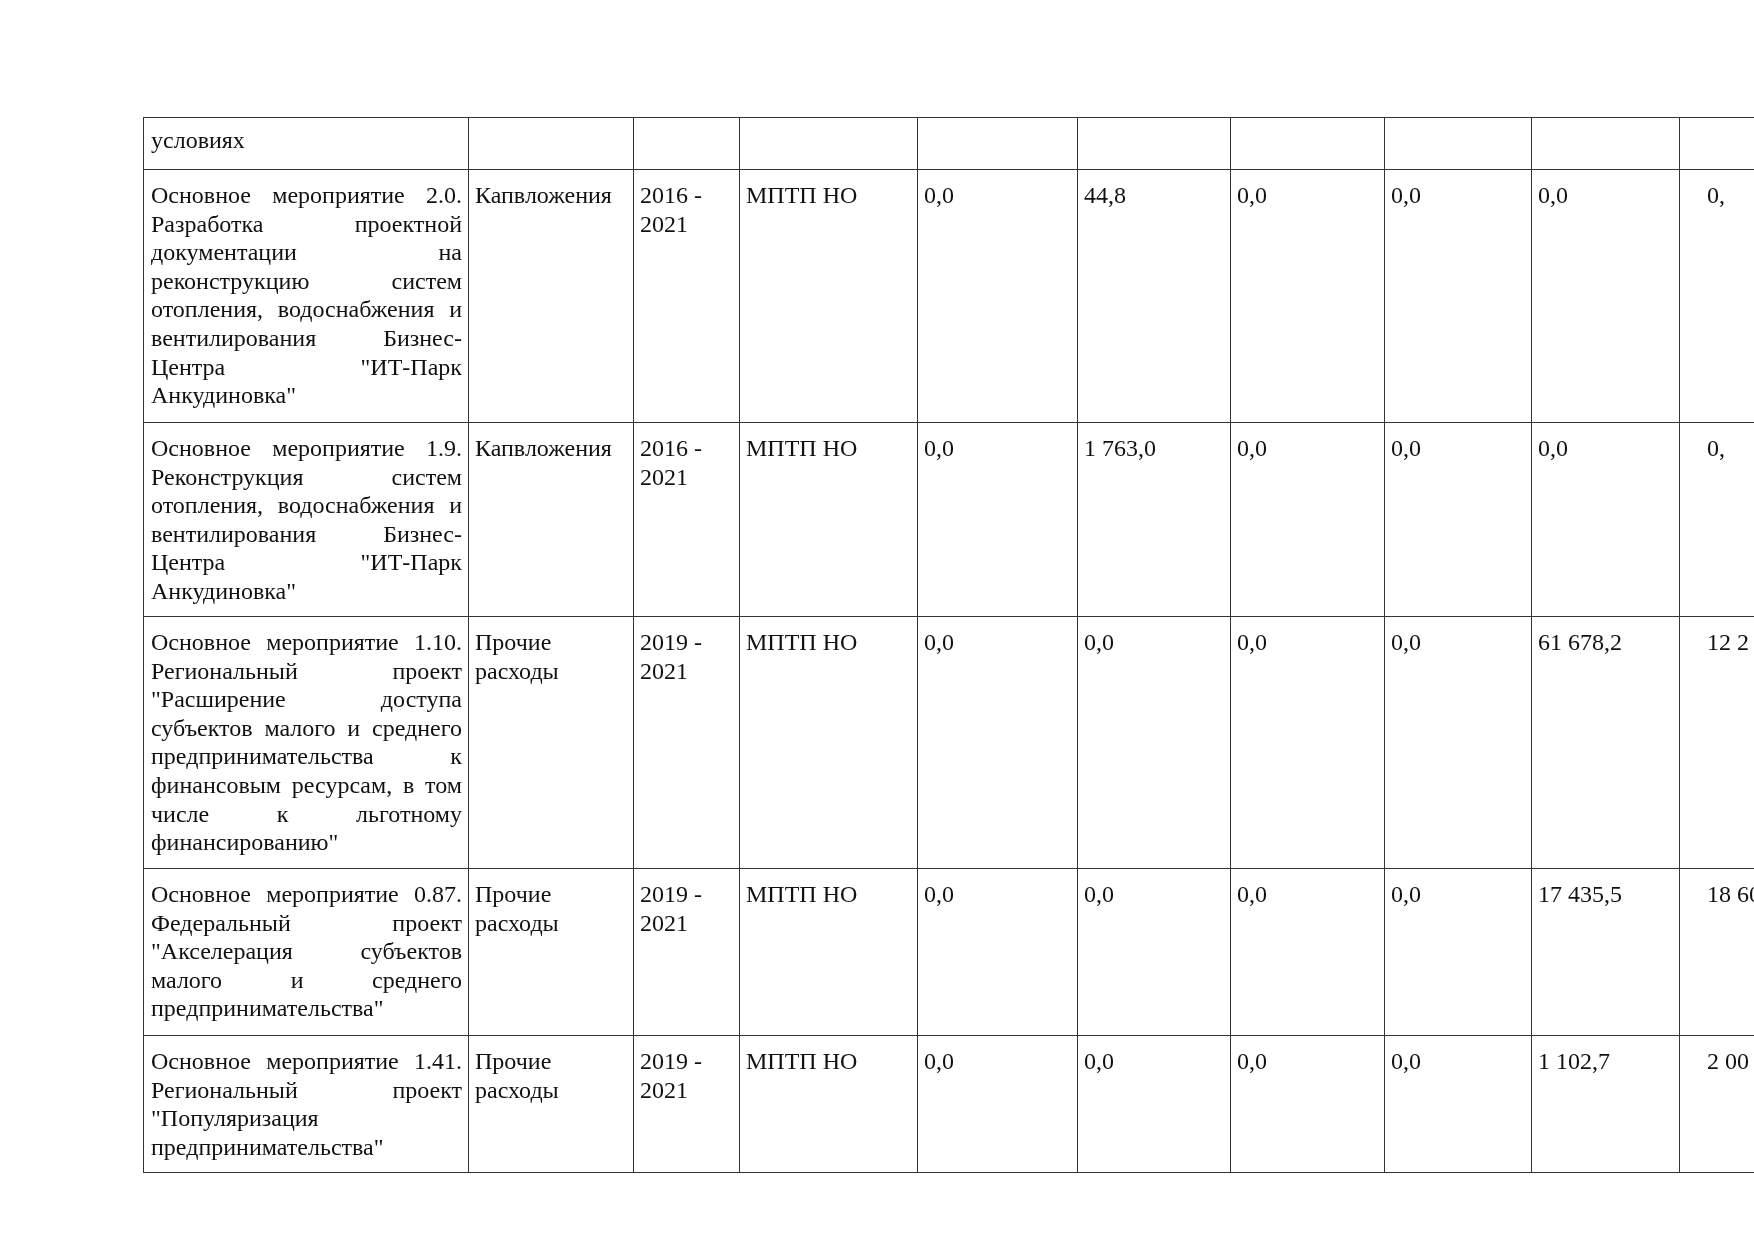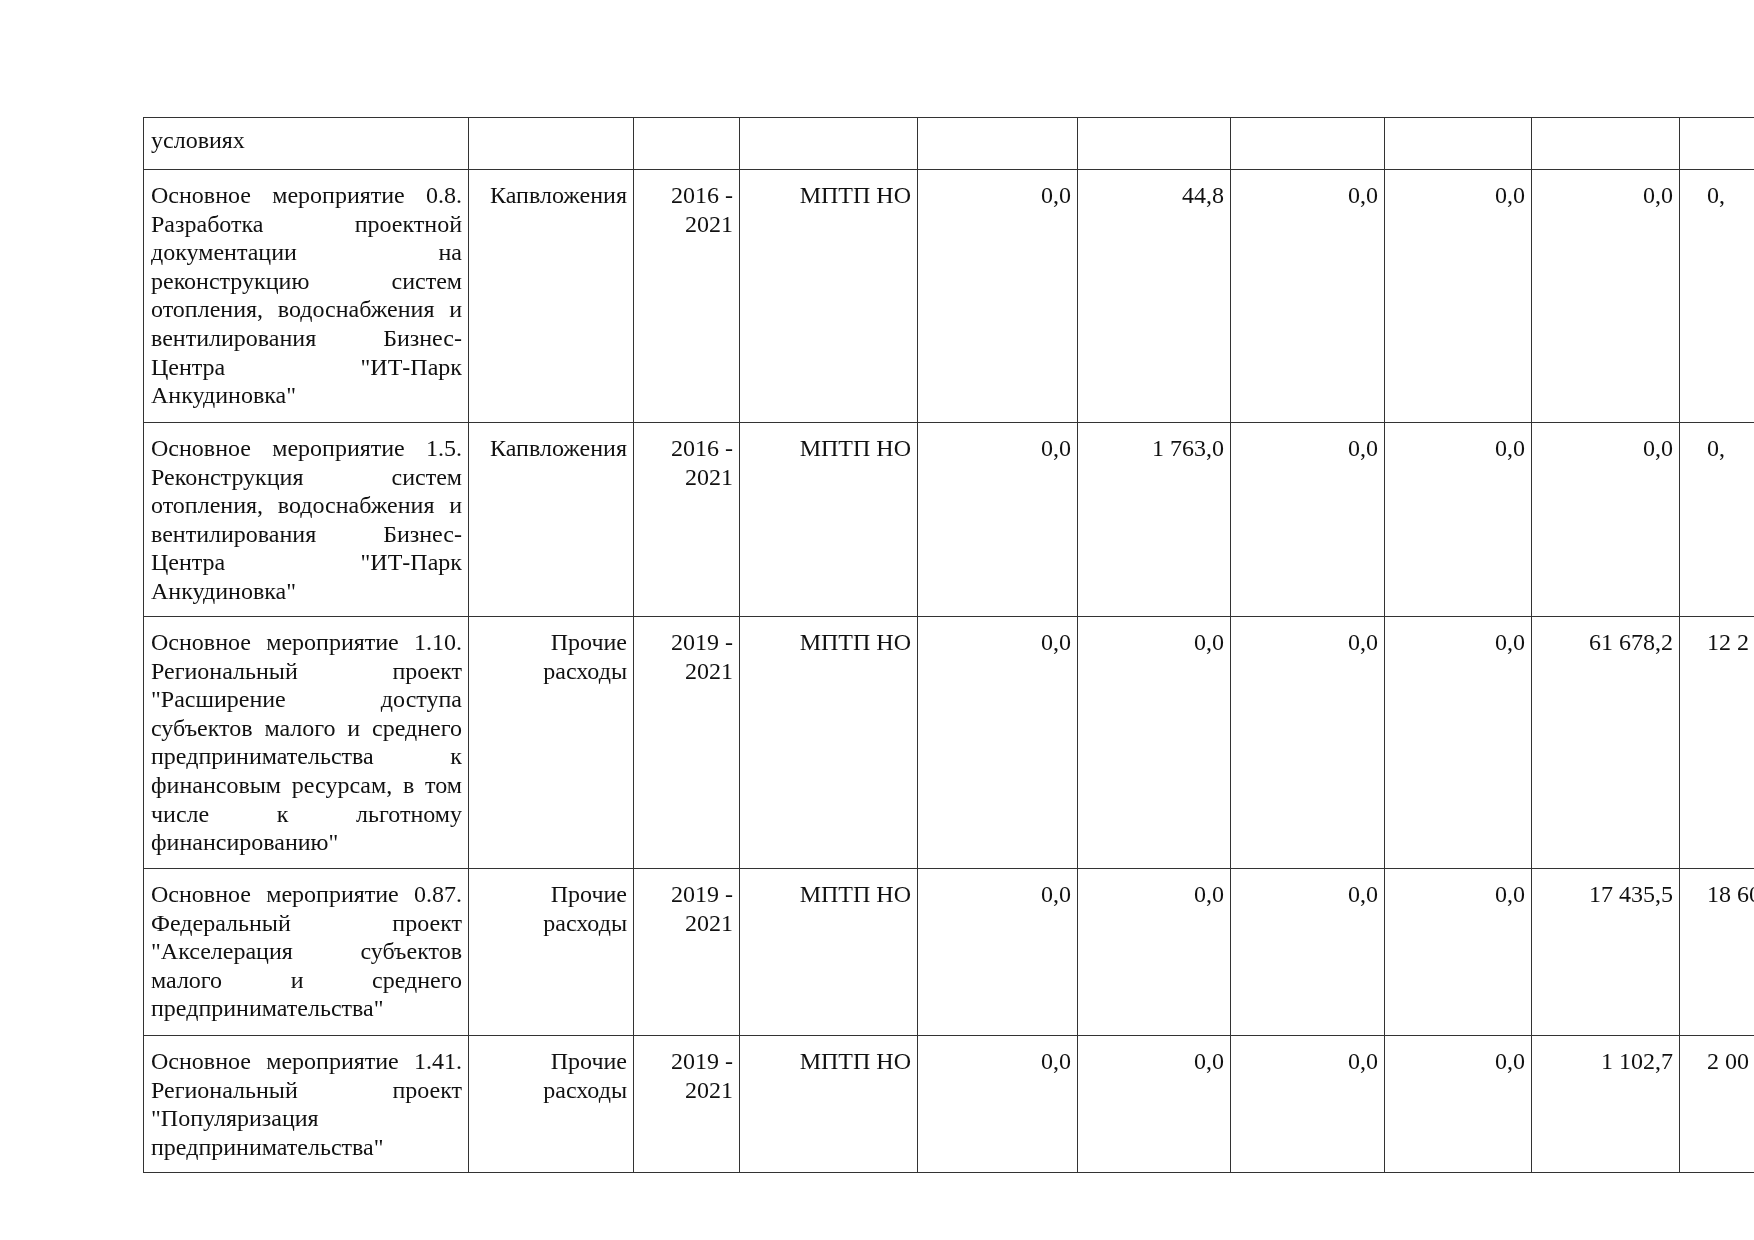--- a/index.html
+++ b/index.html
@@ -1,18 +1,18 @@
 <!DOCTYPE html>
 <html><head>
 <meta charset="utf-8">
 <style>
   html,body{margin:0;padding:0;background:#fff;}
   body{width:1754px;height:1240px;overflow:hidden;position:relative;font-family:"Liberation Serif","DejaVu Serif",serif;color:#111;}
   table{position:absolute;left:143px;top:117px;border-collapse:collapse;table-layout:fixed;width:1700px;}
-  td{border:1.5px solid #333;vertical-align:top;font-size:24px;line-height:28.6px;padding:11px 6px 6px 6px;text-align:right;overflow:hidden;white-space:nowrap;}
+  td{border:1.5px solid #333;vertical-align:top;font-size:24px;line-height:28.6px;padding:11px 6px 6px 6px;text-align:left;overflow:hidden;white-space:nowrap;}
   td.desc{text-align:justify;text-align-last:left;white-space:normal;padding-left:7px;padding-right:6px;}
   td.type,td.period{white-space:normal;}
   td.cut{text-align:left;padding-left:27px;}
 </style>
 </head>
 <body>
 
 <table>
   <colgroup>
     <col style="width:325px">
@@ -33,33 +33,33 @@
     <td class="period" style="padding-top: 8px;"></td>
     <td style="padding-top: 8px;"></td>
     <td style="padding-top: 8px;"></td>
     <td style="padding-top: 8px;"></td>
     <td style="padding-top: 8px;"></td>
     <td style="padding-top: 8px;"></td>
     <td style="padding-top: 8px;"></td>
     <td class="cut" style="padding-top: 8px;"></td>
   </tr>
       <tr style="height: 253px;">
-    <td class="desc">Основное мероприятие 0.8. Разработка проектной документации на реконструкцию систем отопления, водоснабжения и вентилирования Бизнес-Центра "ИТ-Парк Анкудиновка"</td>
+    <td class="desc">Основное мероприятие 2.0. Разработка проектной документации на реконструкцию систем отопления, водоснабжения и вентилирования Бизнес-Центра "ИТ-Парк Анкудиновка"</td>
     <td class="type">Капвложения</td>
     <td class="period">2016 - 2021</td>
     <td>МПТП НО</td>
     <td>0,0</td>
     <td>44,8</td>
     <td>0,0</td>
     <td>0,0</td>
     <td>0,0</td>
     <td class="cut">0,</td>
   </tr>
       <tr style="height: 194px;">
-    <td class="desc">Основное мероприятие 1.5. Реконструкция систем отопления, водоснабжения и вентилирования Бизнес-Центра "ИТ-Парк Анкудиновка"</td>
+    <td class="desc">Основное мероприятие 1.9. Реконструкция систем отопления, водоснабжения и вентилирования Бизнес-Центра "ИТ-Парк Анкудиновка"</td>
     <td class="type">Капвложения</td>
     <td class="period">2016 - 2021</td>
     <td>МПТП НО</td>
     <td>0,0</td>
     <td>1 763,0</td>
     <td>0,0</td>
     <td>0,0</td>
     <td>0,0</td>
     <td class="cut">0,</td>
   </tr>

